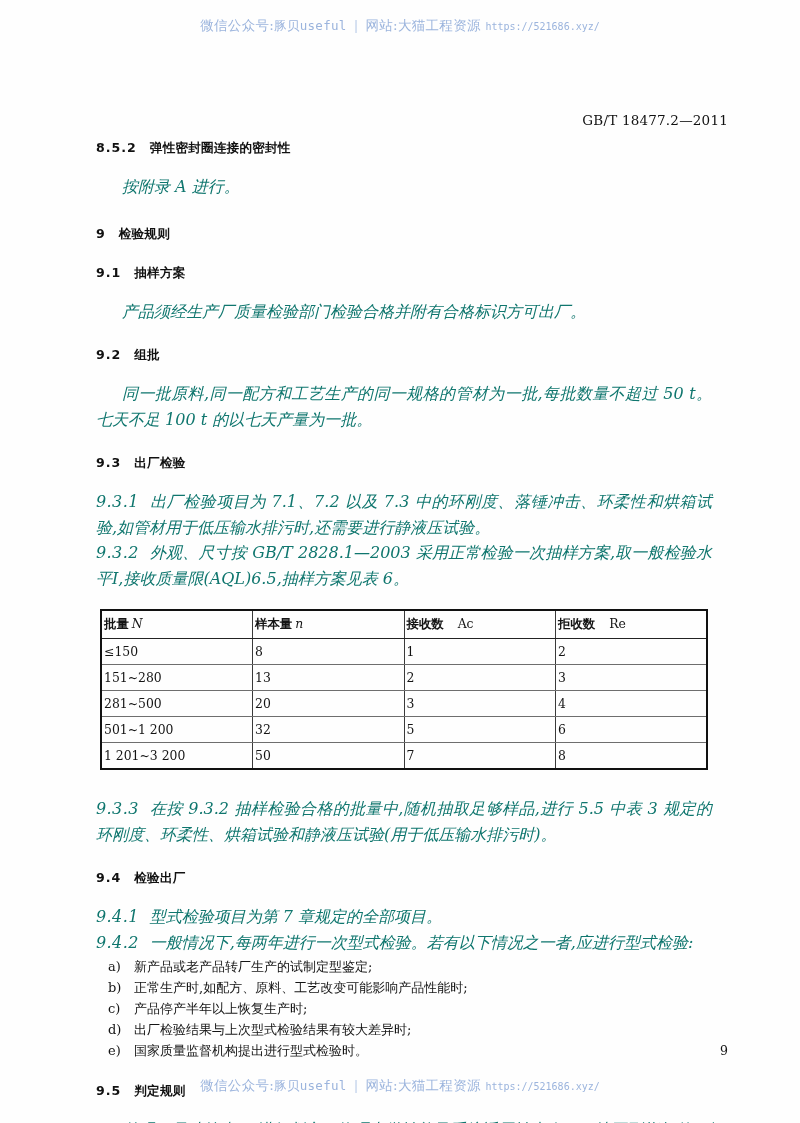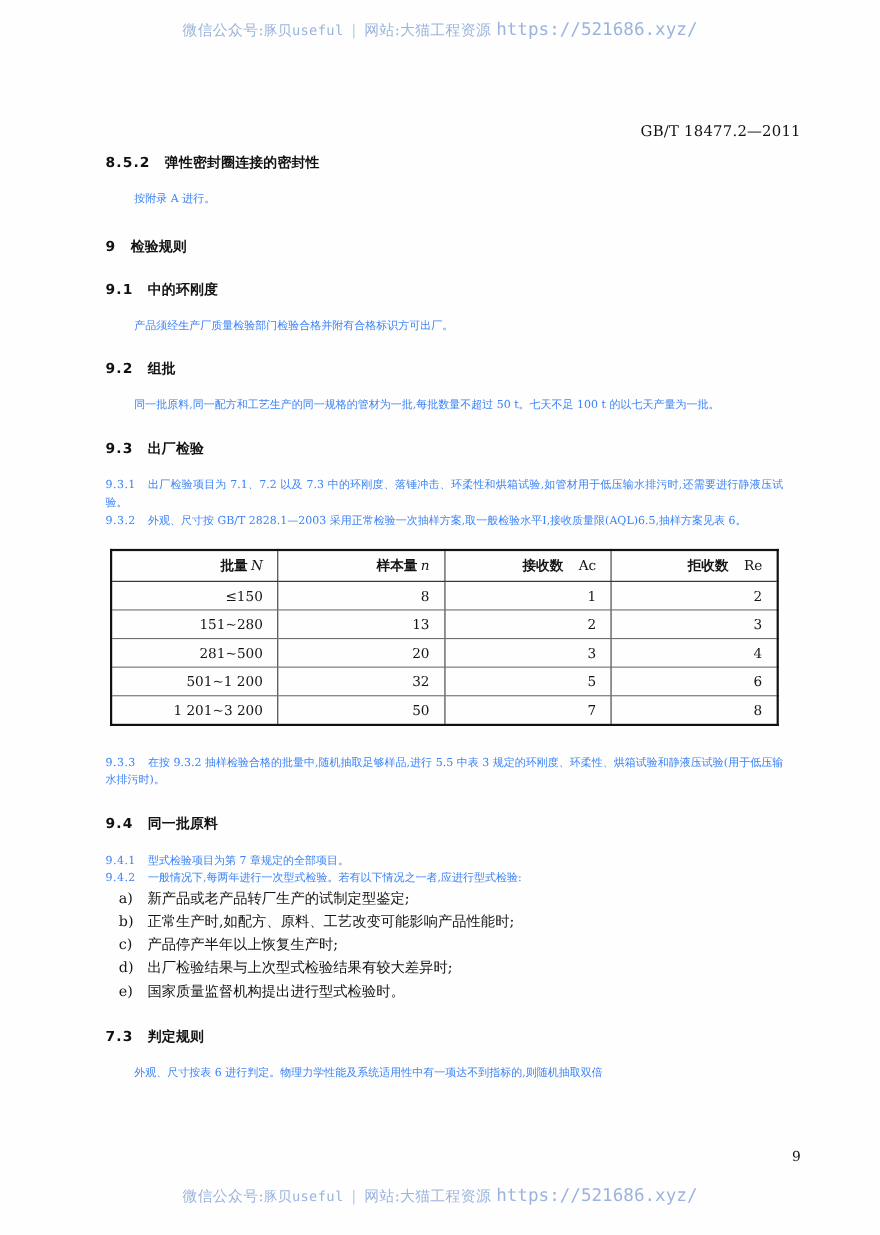--- a/index.html
+++ b/index.html
@@ -33,21 +33,21 @@
     letter-spacing: 0.3px;
     white-space: nowrap;
     font-family: "DejaVu Serif", "Liberation Serif", serif;
   }
   .wm-band .sep {
     color: #b9cbe8;
     padding: 0 7px;
   }
   .wm-band .url {
     font-family: "DejaVu Sans Mono", "Liberation Mono", monospace;
-    font-size: 16px;
+    font-size: 10px;
     letter-spacing: 0px;
   }
   .wm-band .mono-inline {
     font-family: "DejaVu Sans Mono", "Liberation Mono", monospace;
     font-size: 12.5px;
   }
   #wm-top { top: 17px; }
   #wm-bottom { top: 1077px; }
 
   
@@ -78,26 +78,27 @@
     font-family: "DejaVu Sans", "Liberation Sans", sans-serif;
     font-weight: bold;
     font-size: 12.6px;
     color: #111;
     margin: 0;
     letter-spacing: 0.2px;
   }
   .h-clause .n { margin-right: 13px; letter-spacing: 1px; text-align: right; }
 
   .para {
-    font-size: 10px;
+    font-size: 16px;
     line-height: 1.62;
     margin: 0;
     text-align: justify;
     text-justify: inter-ideograph;
-    color: #3b82f6;
+    color: #0f766e;
+    font-style: italic;
   }
   .para.indent { text-indent: 26px; }
   .para .lead {
     margin-right: 11px;
     letter-spacing: 0.4px;
   }
   .sp-md { height: 17px; }
   .sp-lg { height: 22px; }
   .sp-xl { height: 26px; }
 
@@ -150,28 +151,28 @@
     width: 608px;
     margin: 0 auto;
     table-layout: fixed;
     border-top: 2.2px solid #111;
     border-bottom: 2.2px solid #111;
     border-left: 2.2px solid #111;
     border-right: 2.2px solid #111;
   }
   table.sampling th,
   table.sampling td {
-    text-align: right;
+    text-align: left;
     font-size: 12.4px;
     color: #141414;
     font-weight: normal;
     border-right: 1px solid #3a3a3a;
     border-bottom: 1px solid #6e6e6e;
     height: 25px;
-    padding: 0 13px;
+    padding: 0 2px;
     vertical-align: middle;
   }
   table.sampling th {
     font-family: "DejaVu Sans", "Liberation Sans", sans-serif;
     font-weight: bold;
     font-size: 12.4px;
     border-bottom: 1.6px solid #222;
     height: 27px;
   }
   table.sampling th .ital,
@@ -222,21 +223,21 @@
     <p class="h-clause"><span class="n">8.5.2</span><span>弹性密封圈连接的密封性</span></p>
     <div class="sp-md"></div>
     <p class="para indent">按附录 A 进行。</p>
 
     <div class="sp-xl"></div>
 
     <p class="h-clause"><span class="n">9</span><span>检验规则</span></p>
 
     <div class="sp-lg"></div>
 
-    <p class="h-clause"><span class="n">9.1</span><span>中的环刚度</span></p>
+    <p class="h-clause"><span class="n">9.1</span><span>抽样方案</span></p>
     <div class="sp-md"></div>
     <p class="para indent">产品须经生产厂质量检验部门检验合格并附有合格标识方可出厂。</p>
 
     <div class="sp-lg"></div>
 
     <p class="h-clause"><span class="n">9.2</span><span>组批</span></p>
     <div class="sp-md"></div>
     <p class="para indent">同一批原料,同一配方和工艺生产的同一规格的管材为一批,每批数量不超过 50 t。七天不足 100 t 的以七天产量为一批。</p>
 
     <div class="sp-lg"></div>
@@ -291,36 +292,36 @@
         </tr>
       </tbody>
     </table>
 
     <div class="sp-xl"></div>
 
     <p class="para"><span class="lead">9.3.3</span><span>在按 9.3.2 抽样检验合格的批量中,随机抽取足够样品,进行 5.5 中表 3 规定的环刚度、环柔性、烘箱试验和静液压试验(用于低压输水排污时)。</span></p>
 
     <div class="sp-lg"></div>
 
-    <p class="h-clause"><span class="n">9.4</span><span>同一批原料</span></p>
+    <p class="h-clause"><span class="n">9.4</span><span>检验出厂</span></p>
     <div class="sp-md"></div>
     <p class="para"><span class="lead">9.4.1</span><span>型式检验项目为第 7 章规定的全部项目。</span></p>
     <p class="para"><span class="lead">9.4.2</span><span>一般情况下,每两年进行一次型式检验。若有以下情况之一者,应进行型式检验:</span></p>
 
     <ul class="list">
       <li><span class="mark">a)</span><span>新产品或老产品转厂生产的试制定型鉴定;</span></li>
       <li><span class="mark">b)</span><span>正常生产时,如配方、原料、工艺改变可能影响产品性能时;</span></li>
       <li><span class="mark">c)</span><span>产品停产半年以上恢复生产时;</span></li>
       <li><span class="mark">d)</span><span>出厂检验结果与上次型式检验结果有较大差异时;</span></li>
       <li><span class="mark">e)</span><span>国家质量监督机构提出进行型式检验时。</span></li>
     </ul>
 
     <div class="sp-lg"></div>
 
-    <p class="h-clause"><span class="n">7.3</span><span>判定规则</span></p>
+    <p class="h-clause"><span class="n">9.5</span><span>判定规则</span></p>
     <div class="sp-md"></div>
     <p class="para indent">外观、尺寸按表 6 进行判定。物理力学性能及系统适用性中有一项达不到指标的,则随机抽取双倍</p>
 
   </div>
 
   <div class="page-num">9</div>
 
   <div class="wm-band" id="wm-bottom">
     <span>微信公众号:</span><span class="mono-inline">豚贝useful</span><span class="sep">|</span><span>网站:</span><span>大猫工程资源</span>&nbsp;<span class="url">https://521686.xyz/</span>
   </div>

